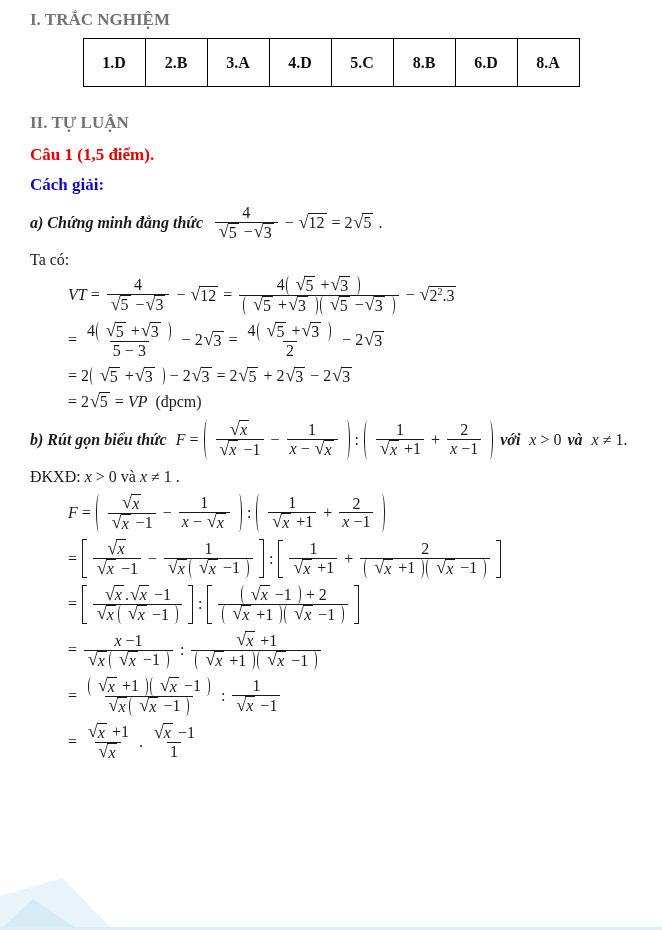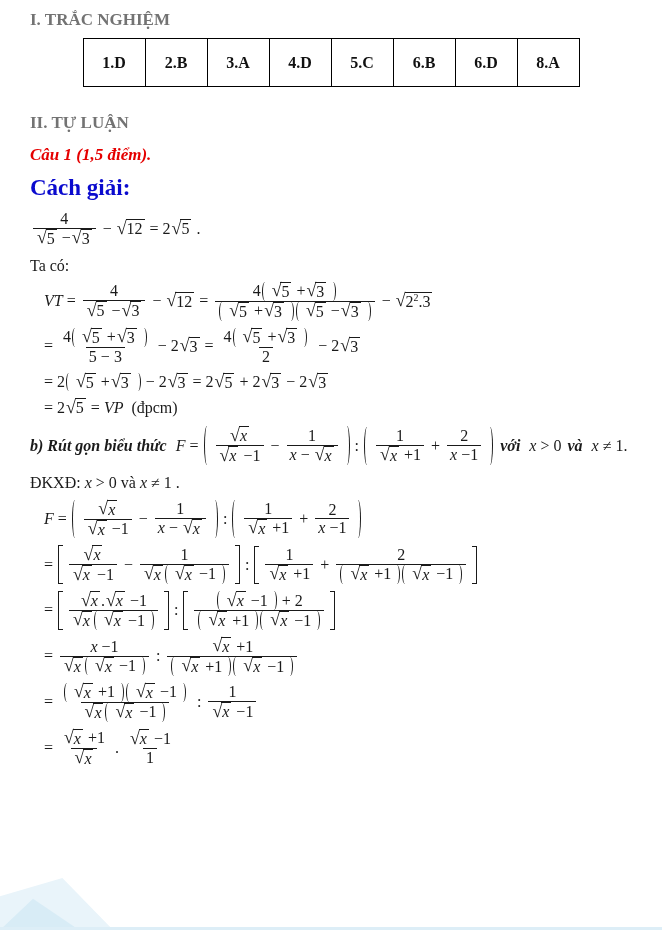--- a/index.html
+++ b/index.html
@@ -3,38 +3,38 @@
 <meta charset="utf-8">
 <style>
   * { margin:0; padding:0; box-sizing:border-box; }
   html,body { background:#ffffff; }
   body {
     width:662px; height:930px; overflow:hidden; position:relative;
     font-family:"Liberation Serif", serif; color:#1a1a1a; font-size:16px;
     padding-top:10px;
   }
   .h-navy { color:#737373; font-weight:bold; font-size:17px; padding-left:30px; }
-  .h-red  { color:#e50000; font-weight:bold; font-size:17px; padding-left:30px; margin-top:12px;font-style:italic; }
-  .h-blue { color:#0a0ace; font-weight:bold; font-size:23px; padding-left:30px; margin-top:10px; }
+  .h-red  { color:#e50000; font-weight:bold; font-size:17px; padding-left:30px; margin-top:12px; }
+  .h-blue { color:#0a0ace; font-weight:bold; font-size:17px; padding-left:30px; margin-top:10px; }
   #sec1-title { margin-top:0; }
   #sec2-title { margin-top:26px; }
 
   table.answers { border-collapse:collapse; margin:8px auto 0 auto; }
   table.answers td {
     border:1px solid #000; width:62px; height:48px;
     text-align:center; font-weight:bold; font-size:16px; color:#111;
   }
 
   .textline { padding-left:30px; margin-top:8px; display:flex; align-items:center; white-space:pre; }
   .stmt { padding-left:30px; margin:9px 0; display:flex; align-items:center; white-space:pre; }
   .bi { font-weight:bold; font-style:italic; }
   .stmt .bi { margin-right:9px; }
   .tail-bi { margin:0 6px;text-align:right; }
 
-  .eq { padding-left:44px; margin:7px 0; display:flex; align-items:center; }
+  .eq { padding-left:68px; margin:7px 0; display:flex; align-items:center; }
 
   .math { display:inline-flex; align-items:center; white-space:pre; line-height:1.15; }
   .mi { font-style:italic; }
 
   .frac { display:inline-flex; flex-direction:column; align-items:center; margin:0 3px; vertical-align:middle; }
   .num, .den { display:flex; align-items:center; justify-content:center; white-space:pre; padding:0 3px; line-height:1.12; }
   .den { border-top:1.2px solid #1a1a1a; }
 
   .sqrt { display:inline-flex; align-items:baseline; margin:0 1px; }
   .radsign { font-size:1.12em; line-height:1; margin-right:-1px; position:relative; top:-0.04em; }
@@ -63,32 +63,33 @@
 <div class="h-navy" id="sec1-title">I. TRẮC NGHIỆM</div>
 
 <table class="answers">
   <tbody>
       <tr>
     <td>1.D</td>
     <td>2.B</td>
     <td>3.A</td>
     <td>4.D</td>
     <td>5.C</td>
-    <td>6.B</td>
+    <td>8.B</td>
     <td>6.D</td>
     <td>8.A</td>
   </tr>
 </tbody>
   </table>
 
 <div class="h-navy" id="sec2-title">II. TỰ LUẬN</div>
 <div class="h-red">Câu 1 (1,5 điểm).</div>
 <div class="h-blue">Cách giải:</div>
 
 <div class="stmt">
+  <span class="bi">a) Chứng minh đẳng thức</span>
   <span class="math"><span class="frac"><span class="num">4</span><span class="den"><span class="sqrt"><span class="radsign">√</span><span class="radicand">5</span></span> −<span class="sqrt"><span class="radsign">√</span><span class="radicand">3</span></span></span></span> − <span class="sqrt"><span class="radsign">√</span><span class="radicand">12</span></span> = 2<span class="sqrt"><span class="radsign">√</span><span class="radicand">5</span></span> .</span>
 </div>
 
 <div class="textline">Ta có:</div>
 
 <div class="eq">
     <span class="math"><span class="mi">VT</span> = <span class="frac"><span class="num">4</span><span class="den"><span class="sqrt"><span class="radsign">√</span><span class="radicand">5</span></span> −<span class="sqrt"><span class="radsign">√</span><span class="radicand">3</span></span></span></span> − <span class="sqrt"><span class="radsign">√</span><span class="radicand">12</span></span> = <span class="frac"><span class="num">4<span class="group"><span class="dlm lp"></span><span class="ginner"><span class="sqrt"><span class="radsign">√</span><span class="radicand">5</span></span> +<span class="sqrt"><span class="radsign">√</span><span class="radicand">3</span></span></span><span class="dlm rp"></span></span></span><span class="den"><span class="group"><span class="dlm lp"></span><span class="ginner"><span class="sqrt"><span class="radsign">√</span><span class="radicand">5</span></span> +<span class="sqrt"><span class="radsign">√</span><span class="radicand">3</span></span></span><span class="dlm rp"></span></span><span class="group"><span class="dlm lp"></span><span class="ginner"><span class="sqrt"><span class="radsign">√</span><span class="radicand">5</span></span> −<span class="sqrt"><span class="radsign">√</span><span class="radicand">3</span></span></span><span class="dlm rp"></span></span></span></span> − <span class="sqrt"><span class="radsign">√</span><span class="radicand">2<sup>2</sup>.3</span></span></span>
   </div>
 <div class="eq">
     <span class="math">= <span class="frac"><span class="num">4<span class="group"><span class="dlm lp"></span><span class="ginner"><span class="sqrt"><span class="radsign">√</span><span class="radicand">5</span></span> +<span class="sqrt"><span class="radsign">√</span><span class="radicand">3</span></span></span><span class="dlm rp"></span></span></span><span class="den">5 − 3</span></span> − 2<span class="sqrt"><span class="radsign">√</span><span class="radicand">3</span></span> = <span class="frac"><span class="num">4<span class="group"><span class="dlm lp"></span><span class="ginner"><span class="sqrt"><span class="radsign">√</span><span class="radicand">5</span></span> +<span class="sqrt"><span class="radsign">√</span><span class="radicand">3</span></span></span><span class="dlm rp"></span></span></span><span class="den">2</span></span> − 2<span class="sqrt"><span class="radsign">√</span><span class="radicand">3</span></span></span>

